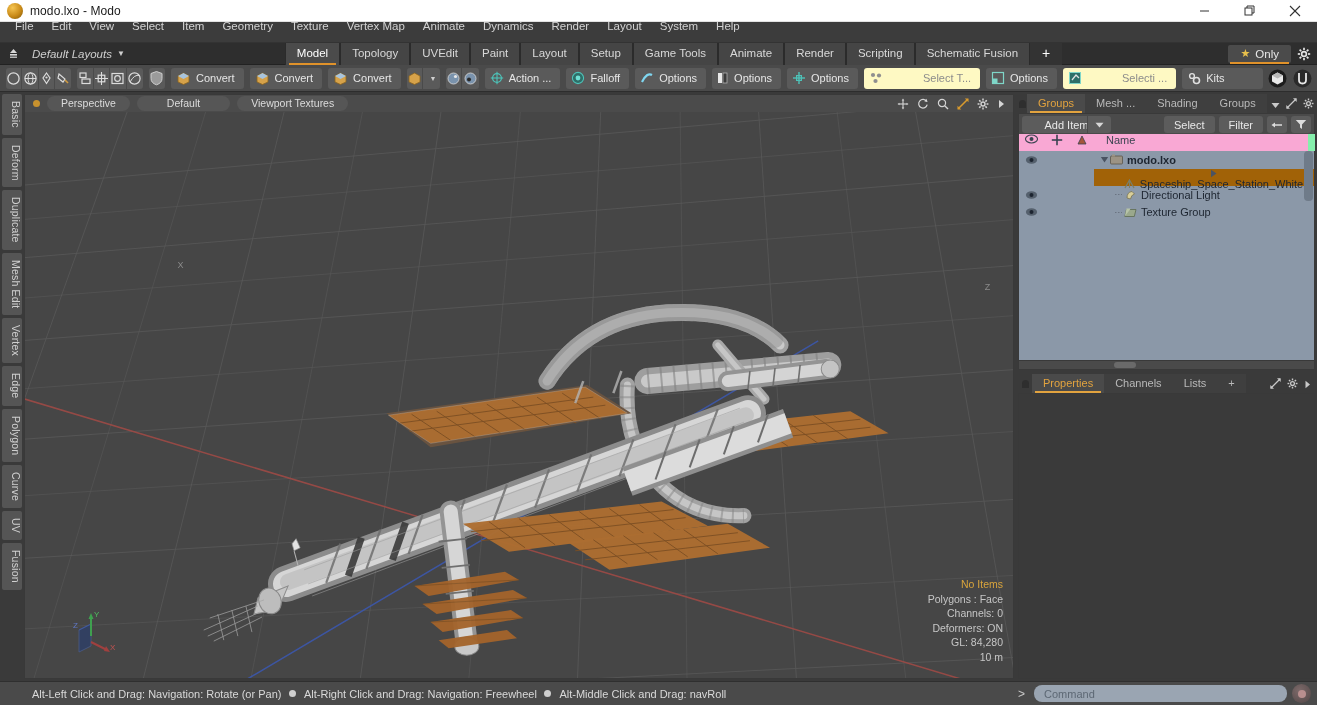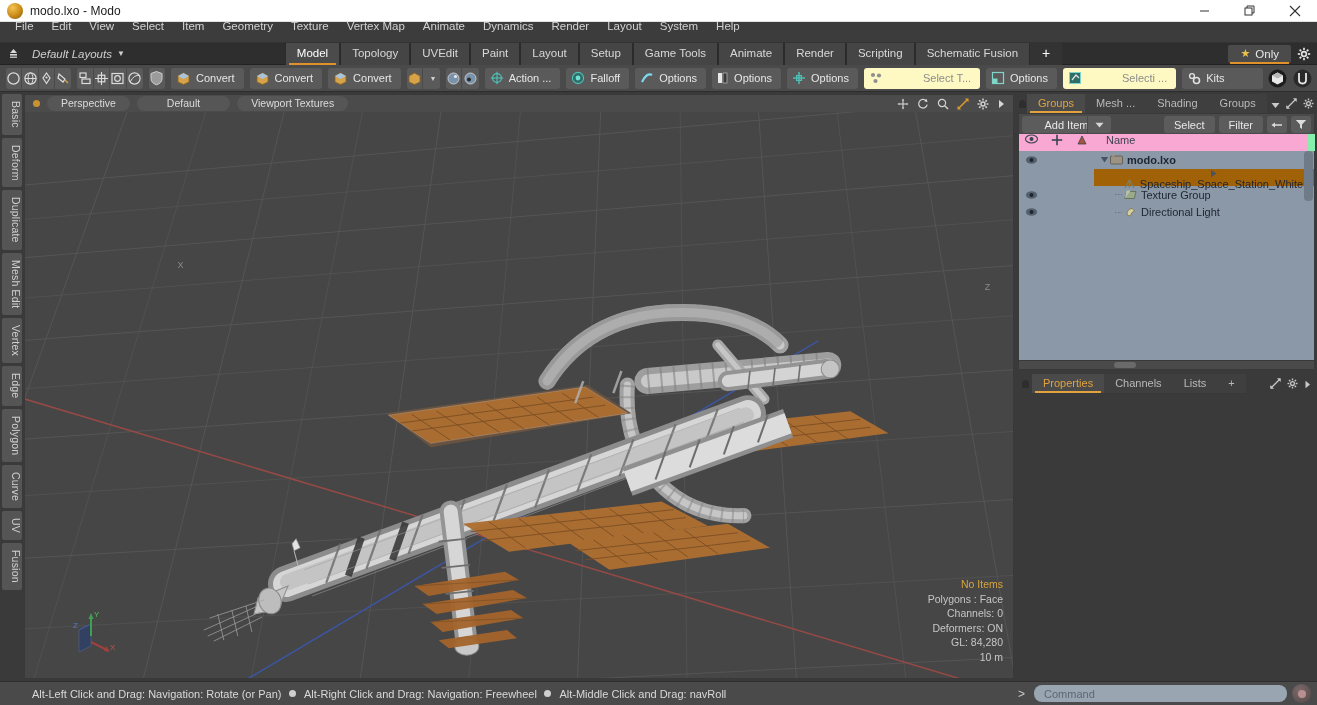--- a/index.html
+++ b/index.html
@@ -995,41 +995,41 @@
             </span>
           </div>
           <div class="il-row" style="padding-left:18px">
             <span class="tri">
               <svg width="9" height="9" viewBox="0 0 9 9">
                   <line x1="1" y1="4.5" x2="8" y2="4.5" stroke="#6a7482" stroke-width="1" stroke-dasharray="1.5 1.5"></line>
                 </svg>
             </span>
             <span style="display:flex;align-items:center;gap:4px">
               <span>
-                <svg width="13" height="11" viewBox="0 0 13 11" style="display:block">
-                    <path d="M0.8 9.5 L2.5 2.5 L12 2.5 L10.3 9.5 Z" fill="#9aa88c" stroke="#5c6a50" stroke-width=".8"></path>
-                    <path d="M0.8 9.5 L2.5 1.5 L6.5 1.5 L6 2.5" fill="#b7c4a8"></path>
+                <svg width="13" height="12" viewBox="0 0 13 12" style="display:block">
+                    <path d="M3 9 Q3 3 8 2.5 L10.5 5 Q7 6 6.5 10 Z" fill="#d9cf9a" stroke="#7a7350" stroke-width=".8"></path>
                   </svg>
               </span>
-              <span class="il-label">Texture Group</span>
+              <span class="il-label">Directional Light</span>
             </span>
           </div>
           <div class="il-row" style="padding-left:18px">
             <span class="tri">
               <svg width="9" height="9" viewBox="0 0 9 9">
                   <line x1="1" y1="4.5" x2="8" y2="4.5" stroke="#6a7482" stroke-width="1" stroke-dasharray="1.5 1.5"></line>
                 </svg>
             </span>
             <span style="display:flex;align-items:center;gap:4px">
               <span>
-                <svg width="13" height="12" viewBox="0 0 13 12" style="display:block">
-                    <path d="M3 9 Q3 3 8 2.5 L10.5 5 Q7 6 6.5 10 Z" fill="#d9cf9a" stroke="#7a7350" stroke-width=".8"></path>
+                <svg width="13" height="11" viewBox="0 0 13 11" style="display:block">
+                    <path d="M0.8 9.5 L2.5 2.5 L12 2.5 L10.3 9.5 Z" fill="#9aa88c" stroke="#5c6a50" stroke-width=".8"></path>
+                    <path d="M0.8 9.5 L2.5 1.5 L6.5 1.5 L6 2.5" fill="#b7c4a8"></path>
                   </svg>
               </span>
-              <span class="il-label">Directional Light</span>
+              <span class="il-label">Texture Group</span>
             </span>
           </div>
         </div>
         <div class="items-scrollbar"></div>
       </div>
       <div class="items-hscroll">
           <i></i>
         </div>
 
       <div class="panel-gap"></div>

